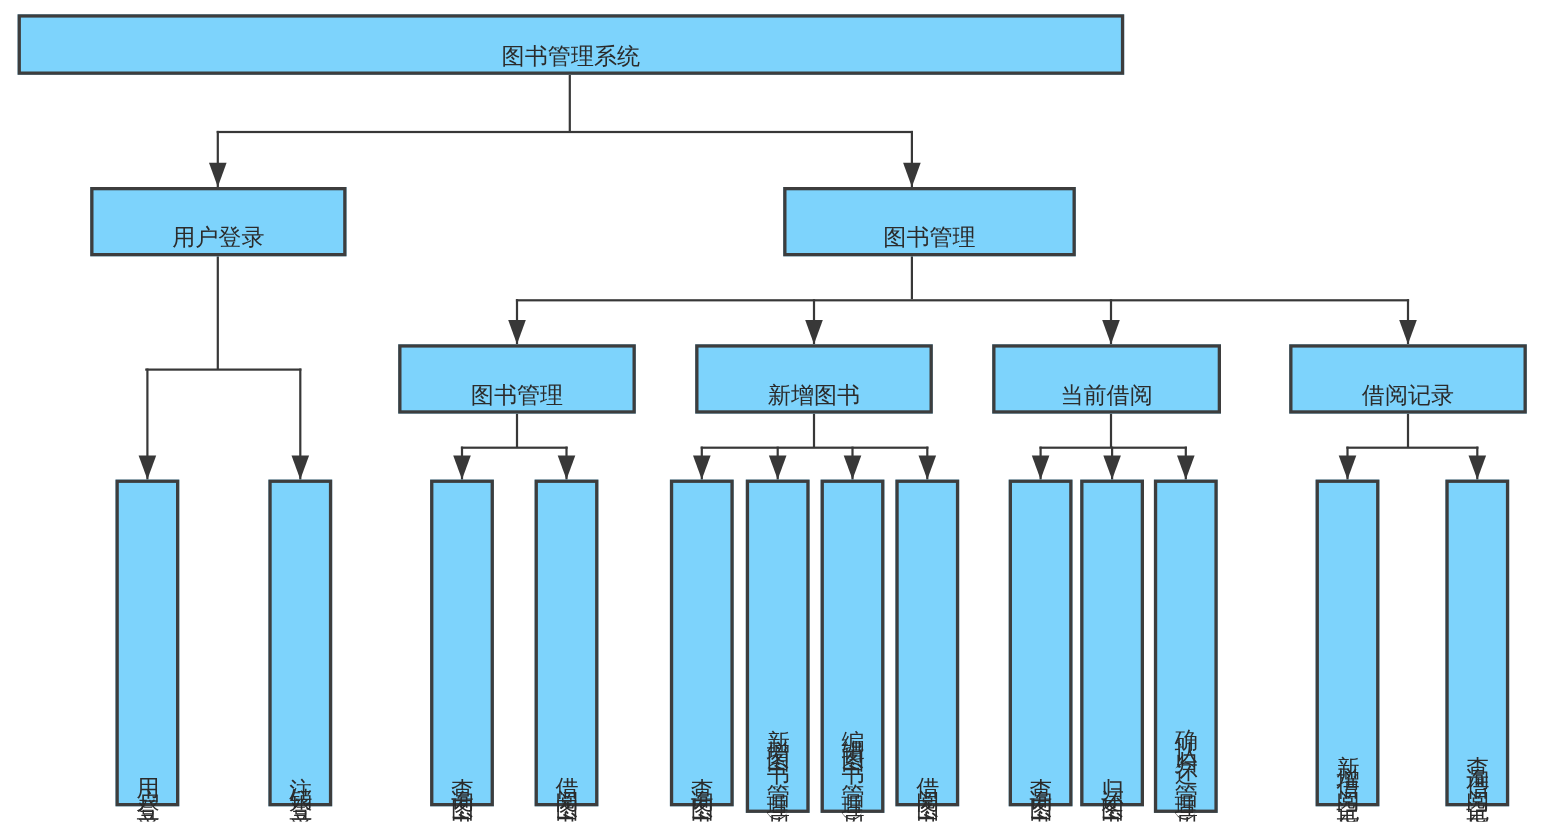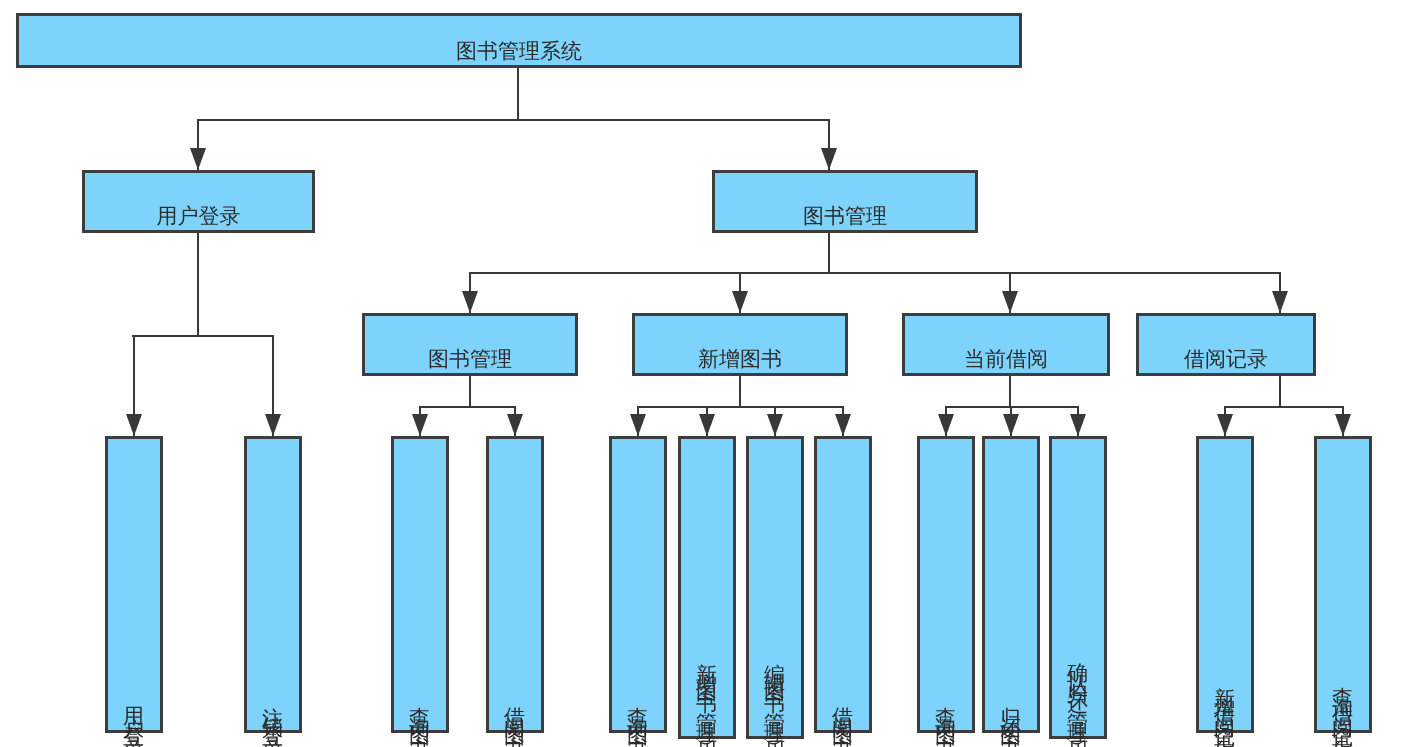--- a/index.html
+++ b/index.html
@@ -136,21 +136,21 @@
 
   <div class="box" style="left:362px;top:313px;width:216px;height:63px;">
     <span>图书管理</span>
   </div>
   <div class="box" style="left:632px;top:313px;width:216px;height:63px;">
     <span>新增图书</span>
   </div>
   <div class="box" style="left:902px;top:313px;width:208px;height:63px;">
     <span>当前借阅</span>
   </div>
-  <div class="box" style="left:1136px;top:313px;width:180px;height:63px;">
+  <div class="box" style="left:1172px;top:313px;width:216px;height:63px;">
     <span>借阅记录</span>
   </div>
 
   <div class="box vbox" style="left:105px;top:436px;width:58px;height:297px;">
     <span>用户登录</span>
   </div>
   <div class="box vbox" style="left:244px;top:436px;width:58px;height:297px;">
     <span>注销登录</span>
   </div>
 

